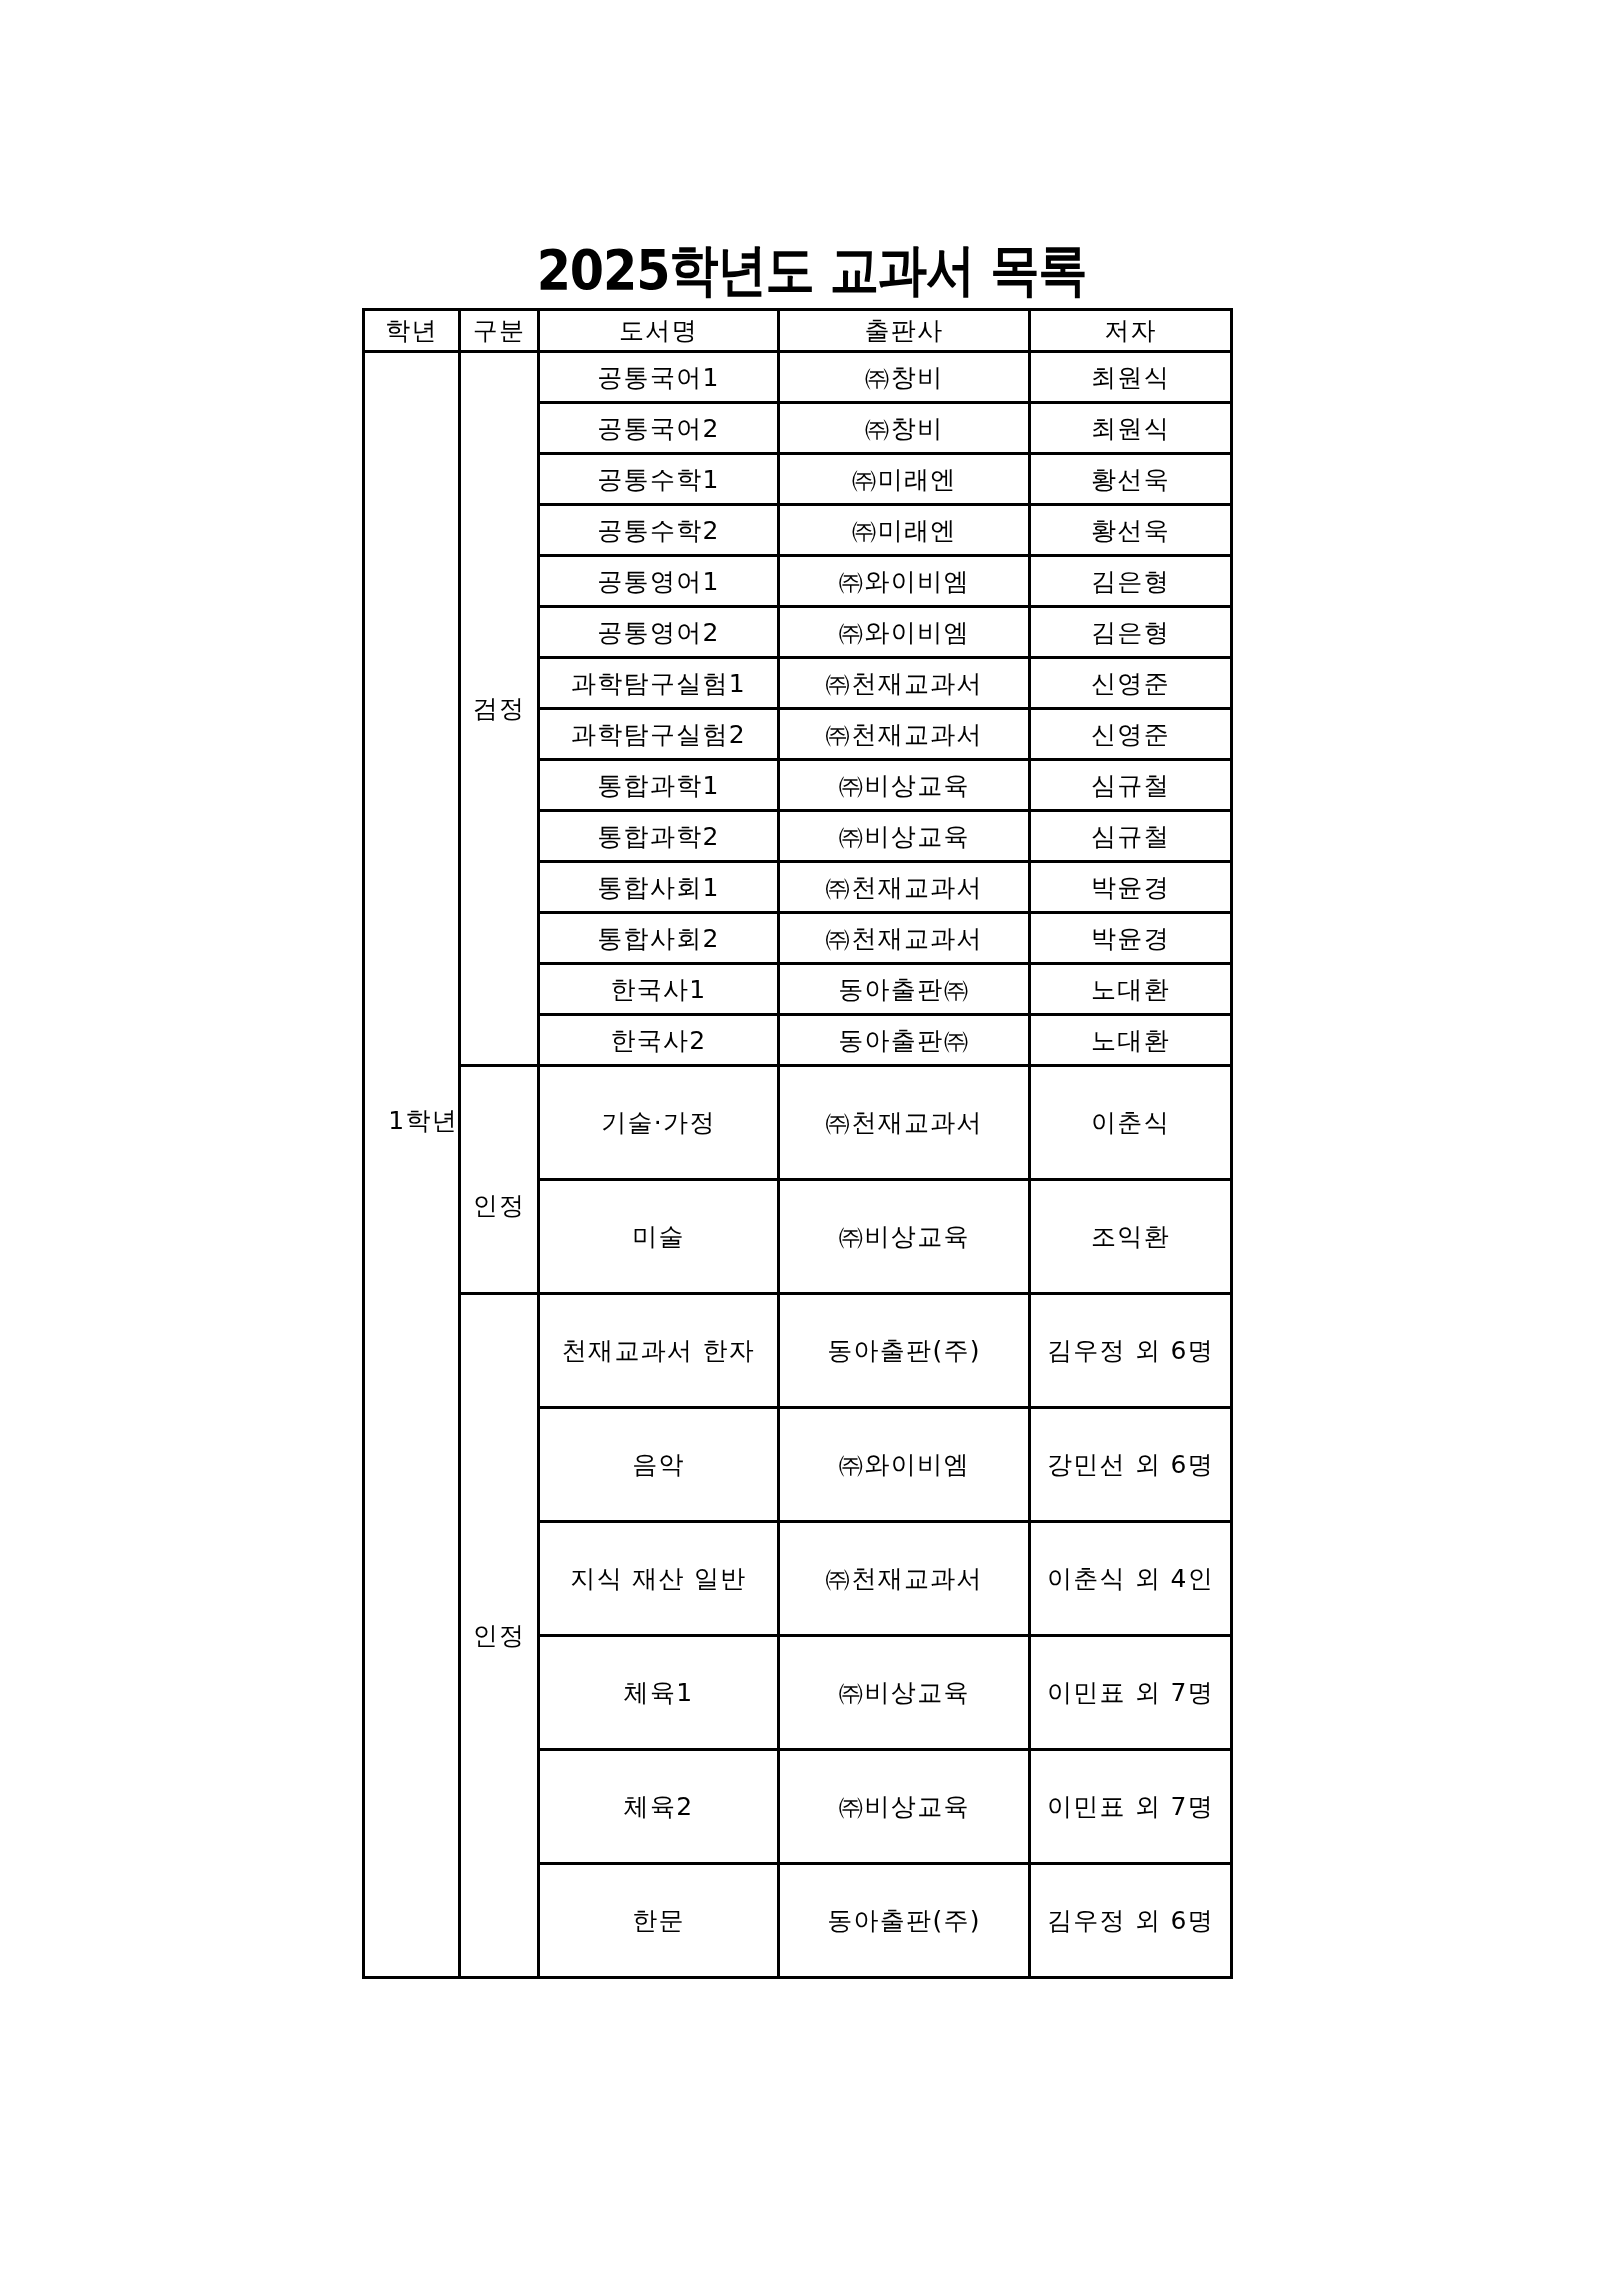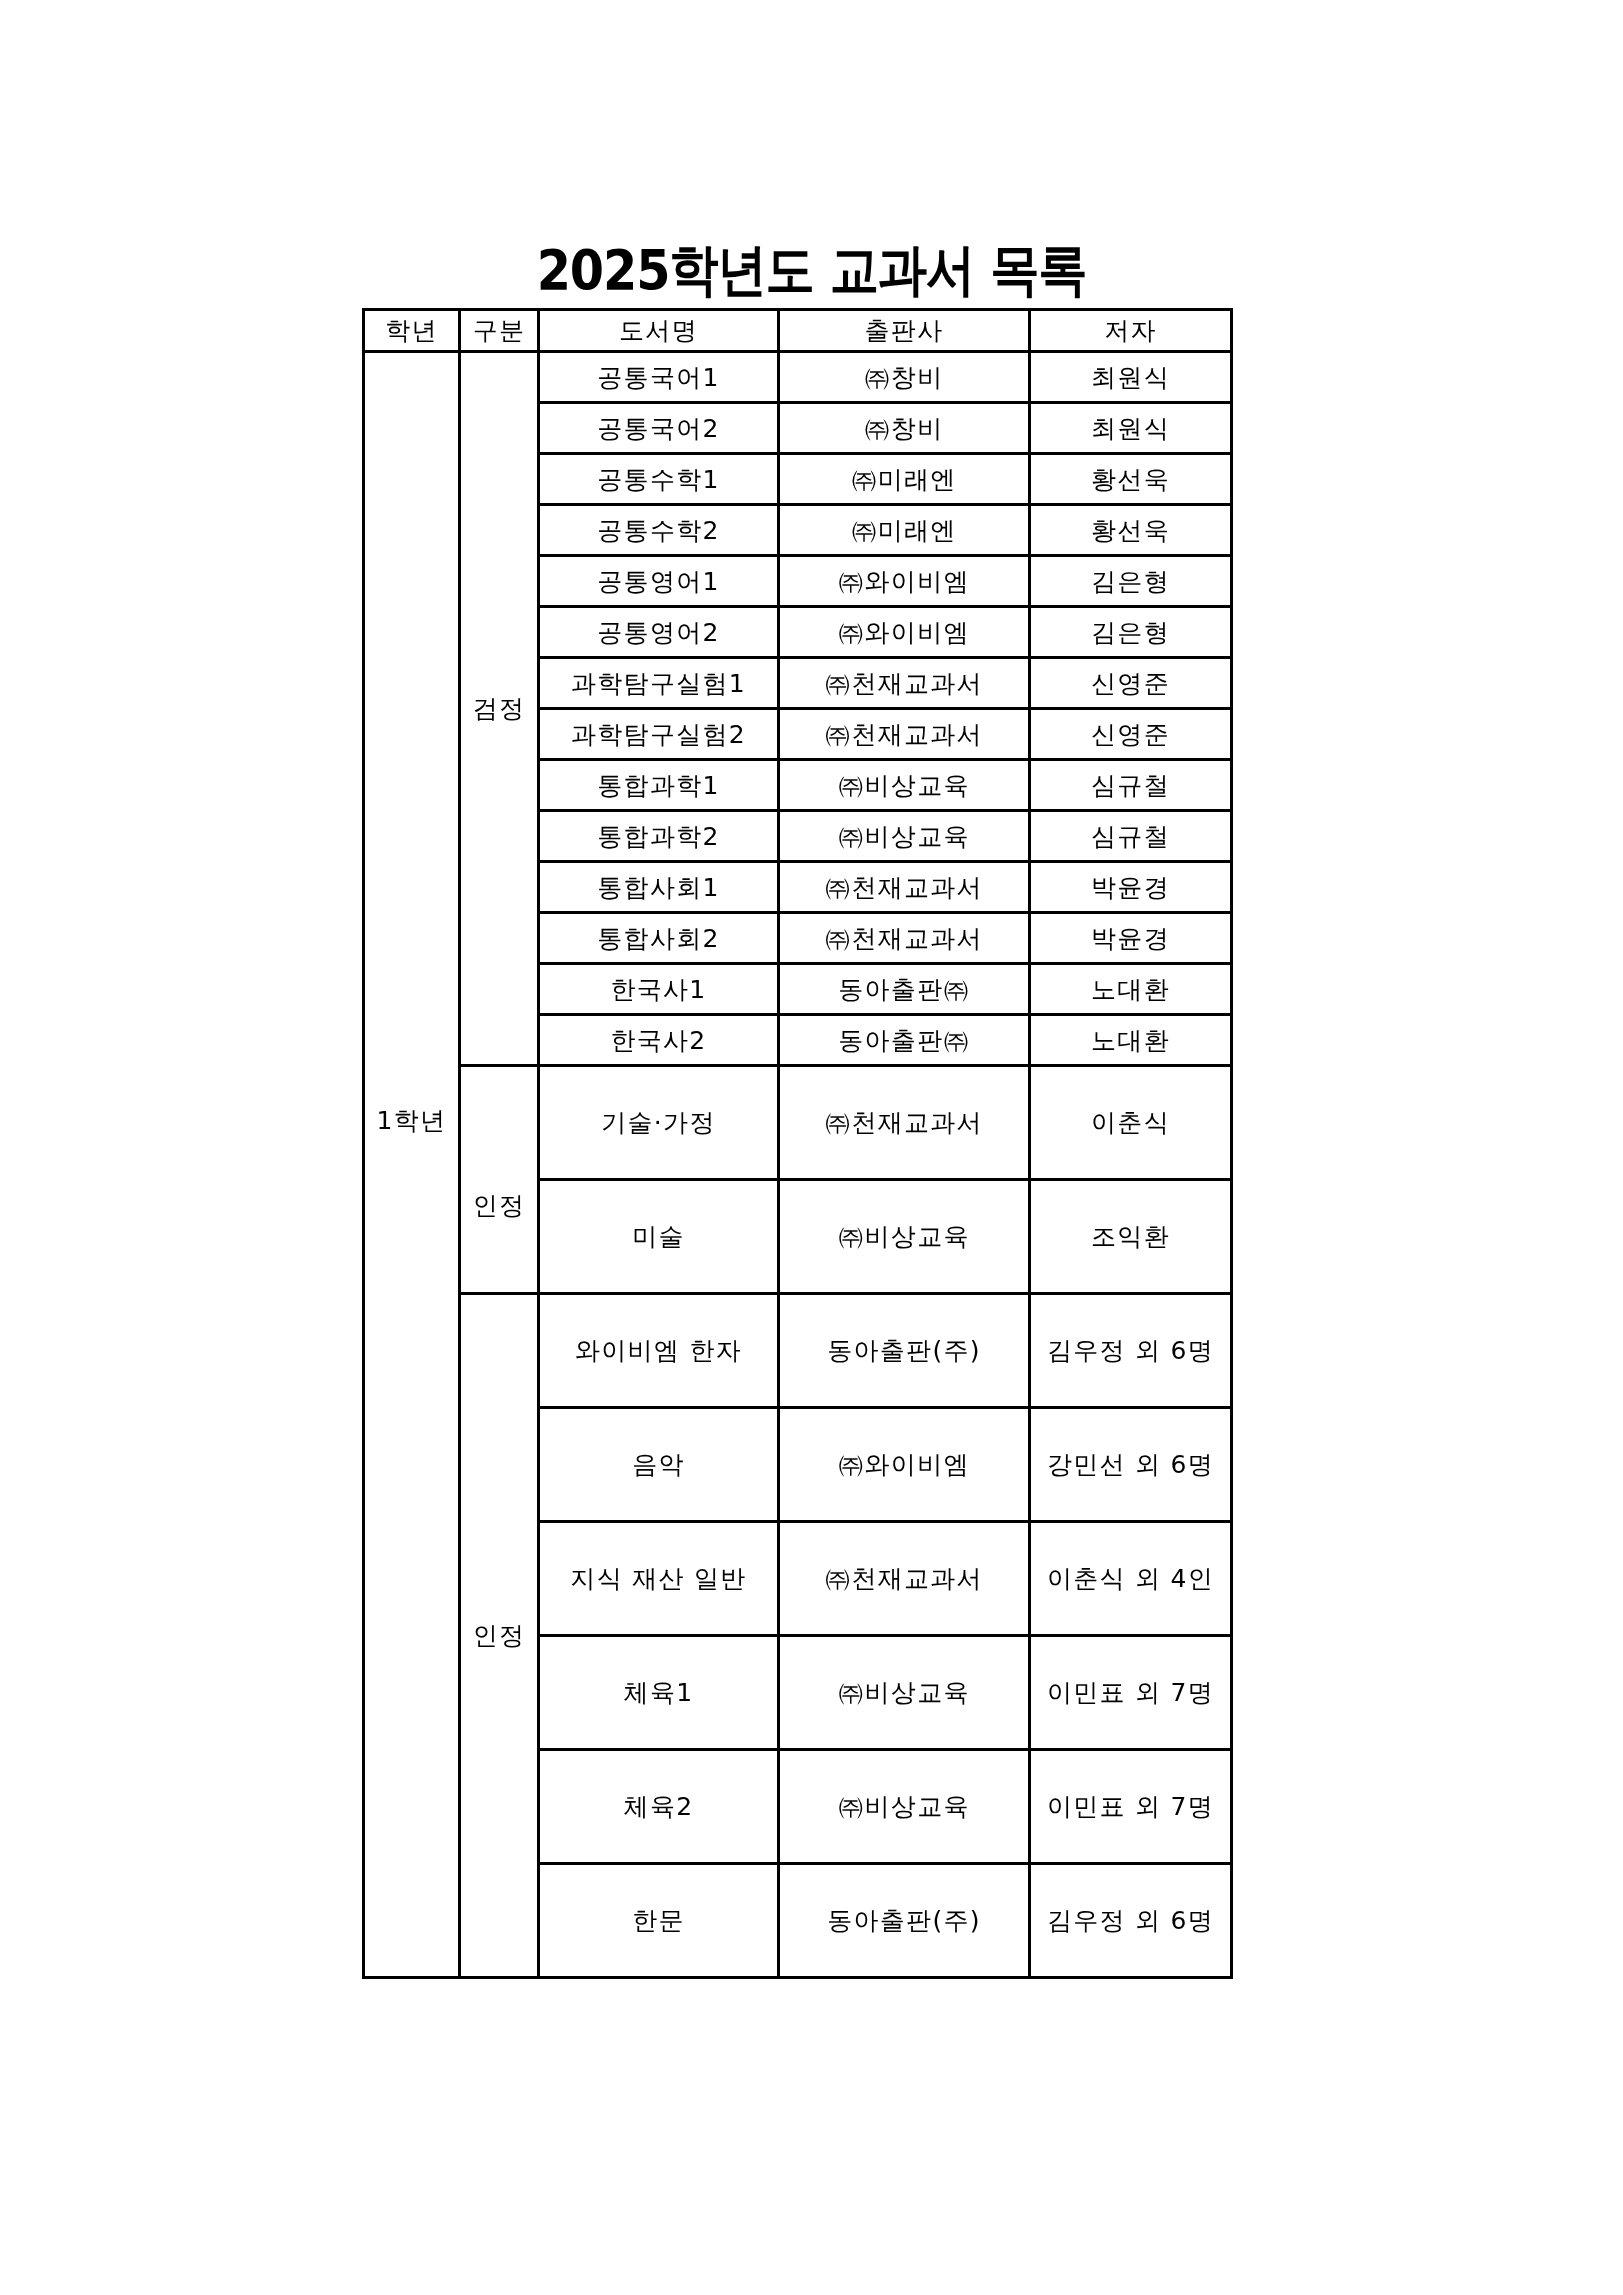--- a/index.html
+++ b/index.html
@@ -37,21 +37,21 @@
       <th>학년</th>
       <th>구분</th>
       <th>도서명</th>
       <th>출판사</th>
       <th>저자</th>
     </tr>
   </thead>
   <tbody>
 
     <tr class="r-short">
-      <td rowspan="22" style="vertical-align:middle; padding-bottom:88px;">1학년</td>
+      <td rowspan="22" style="vertical-align:middle; padding-bottom:88px;text-align:right;">1학년</td>
       <td rowspan="14">검정</td>
       <td>공통국어1</td>
       <td>㈜창비</td>
       <td>최원식</td>
     </tr>
     <tr class="r-short">
       <td>공통국어2</td>
       <td>㈜창비</td>
       <td>최원식</td>
     </tr>
@@ -123,21 +123,21 @@
       <td>이춘식</td>
     </tr>
     <tr class="r-tall">
       <td>미술</td>
       <td>㈜비상교육</td>
       <td>조익환</td>
     </tr>
 
     <tr class="r-tall">
       <td rowspan="6">인정</td>
-      <td>와이비엠 한자</td>
+      <td>천재교과서 한자</td>
       <td>동아출판(주)</td>
       <td>김우정 외 6명</td>
     </tr>
     <tr class="r-tall">
       <td>음악</td>
       <td>㈜와이비엠</td>
       <td>강민선 외 6명</td>
     </tr>
     <tr class="r-tall">
       <td>지식 재산 일반</td>

